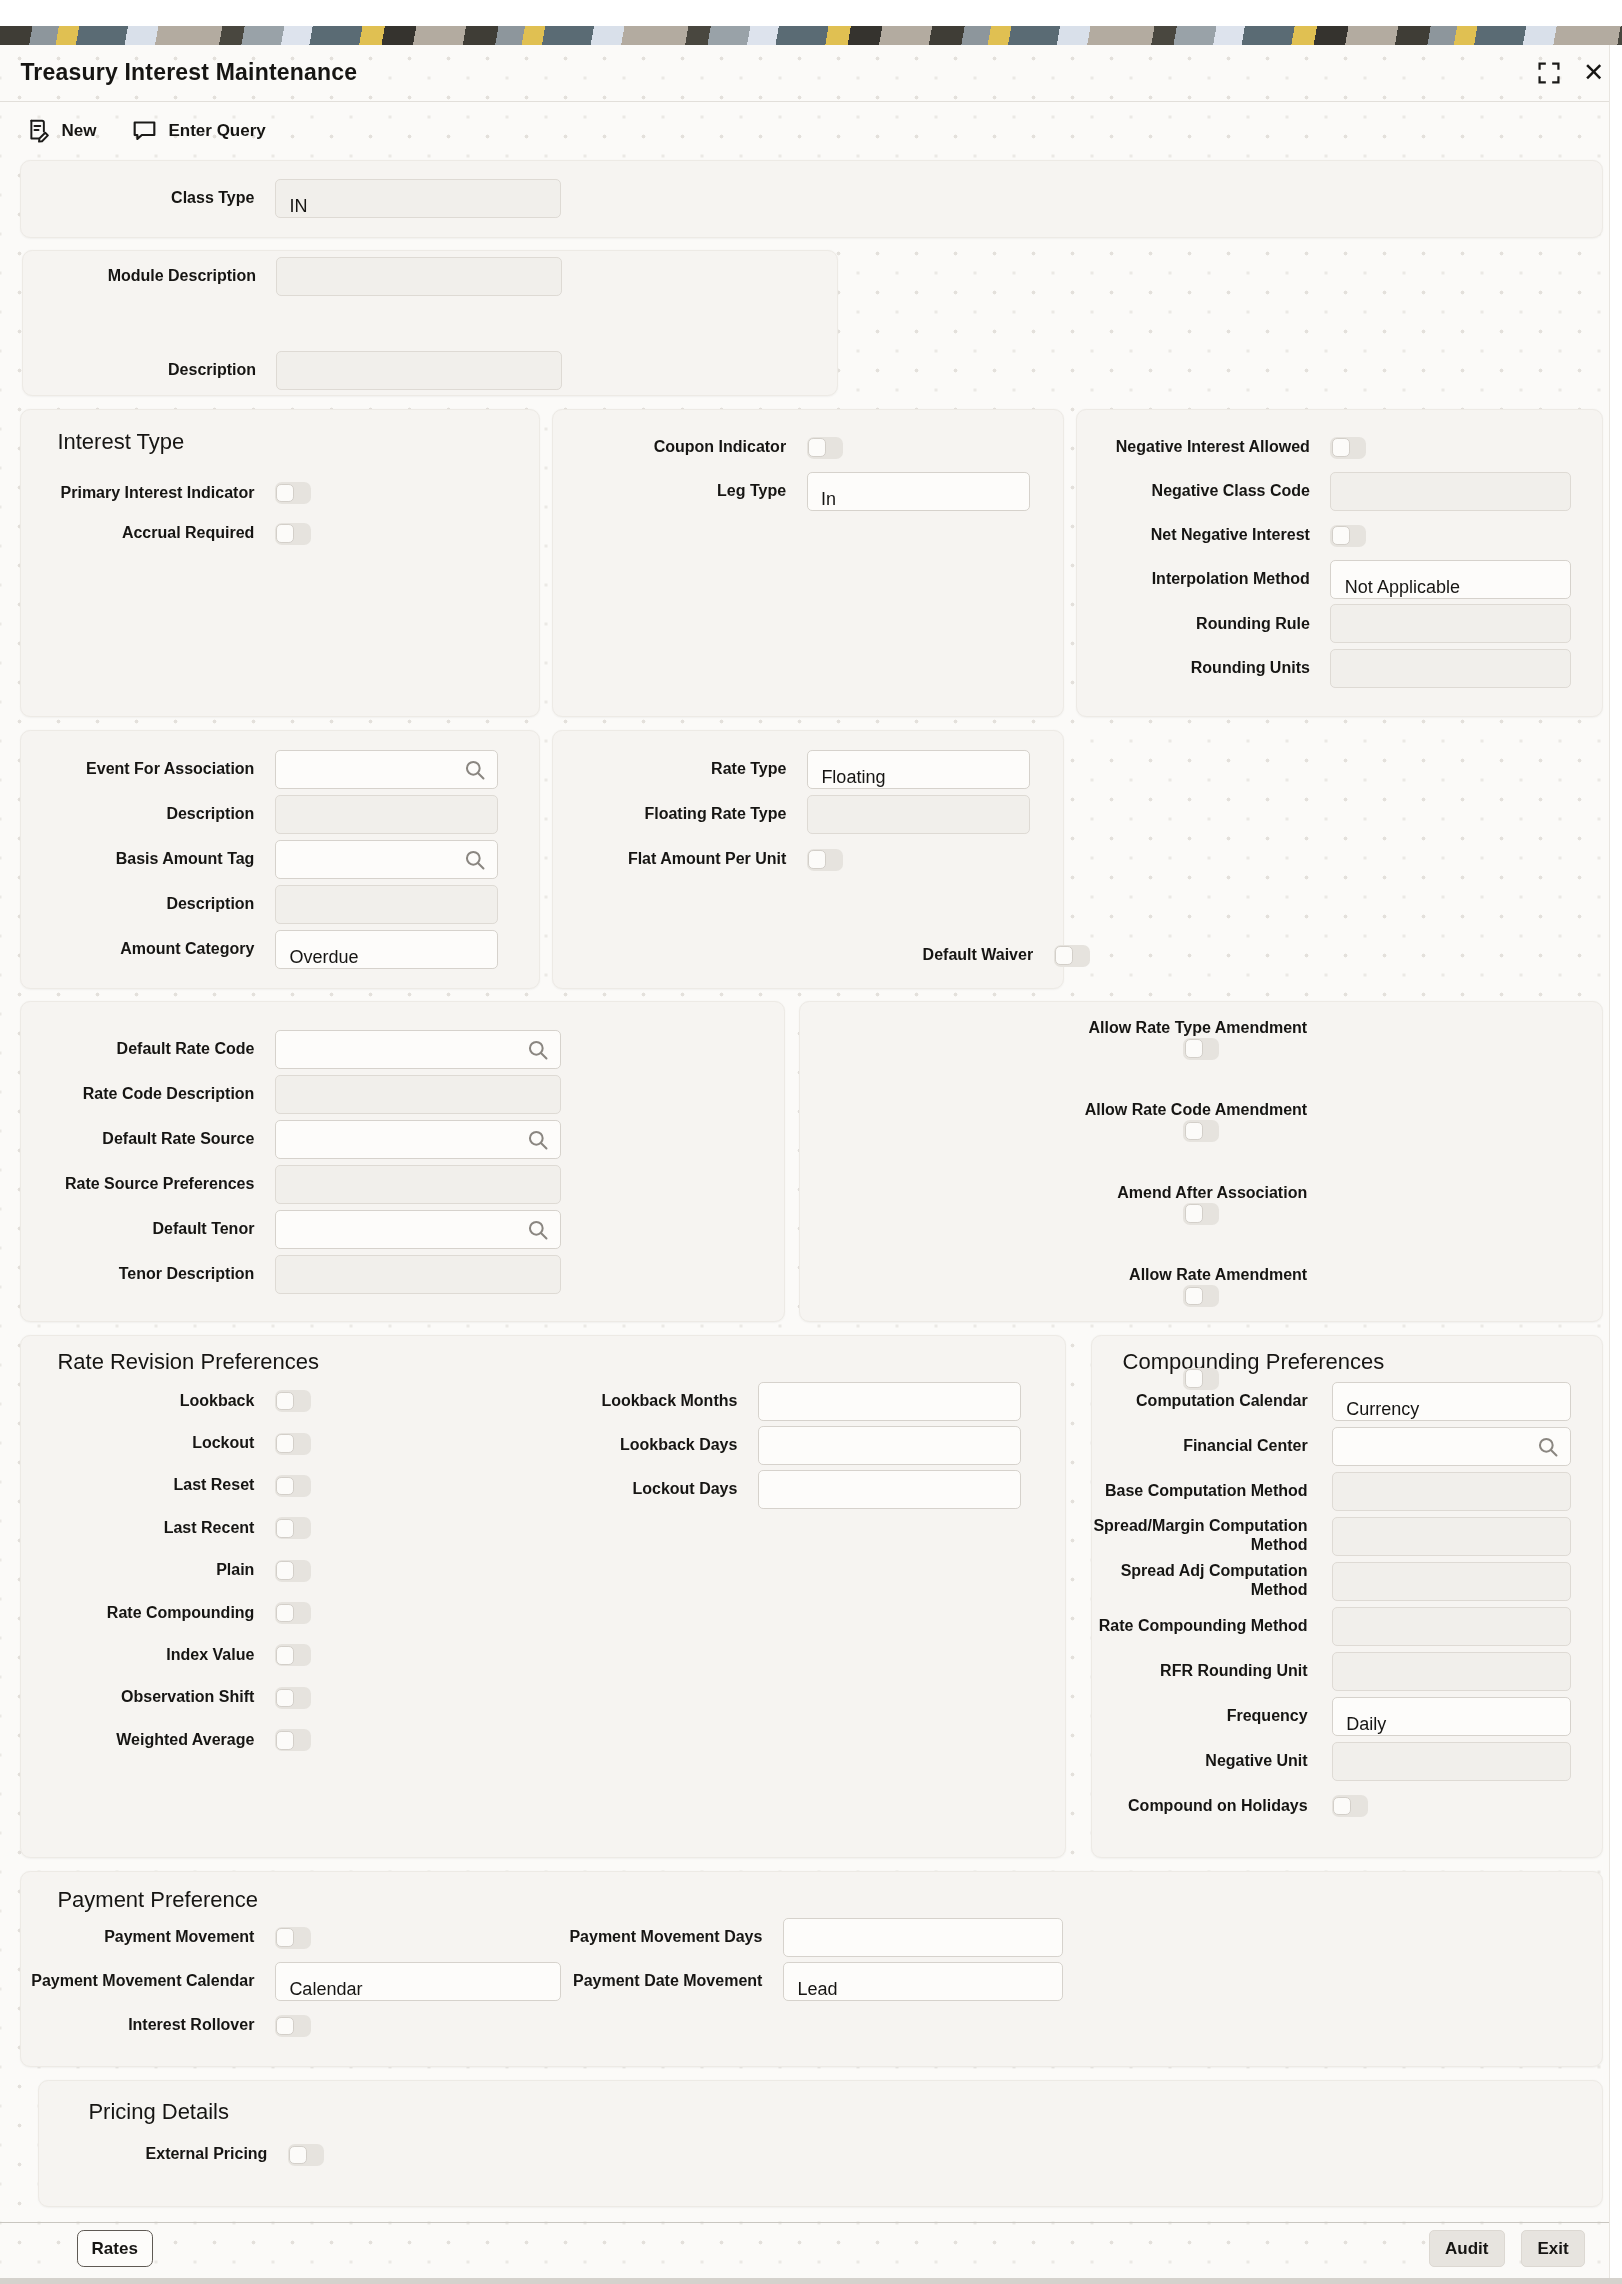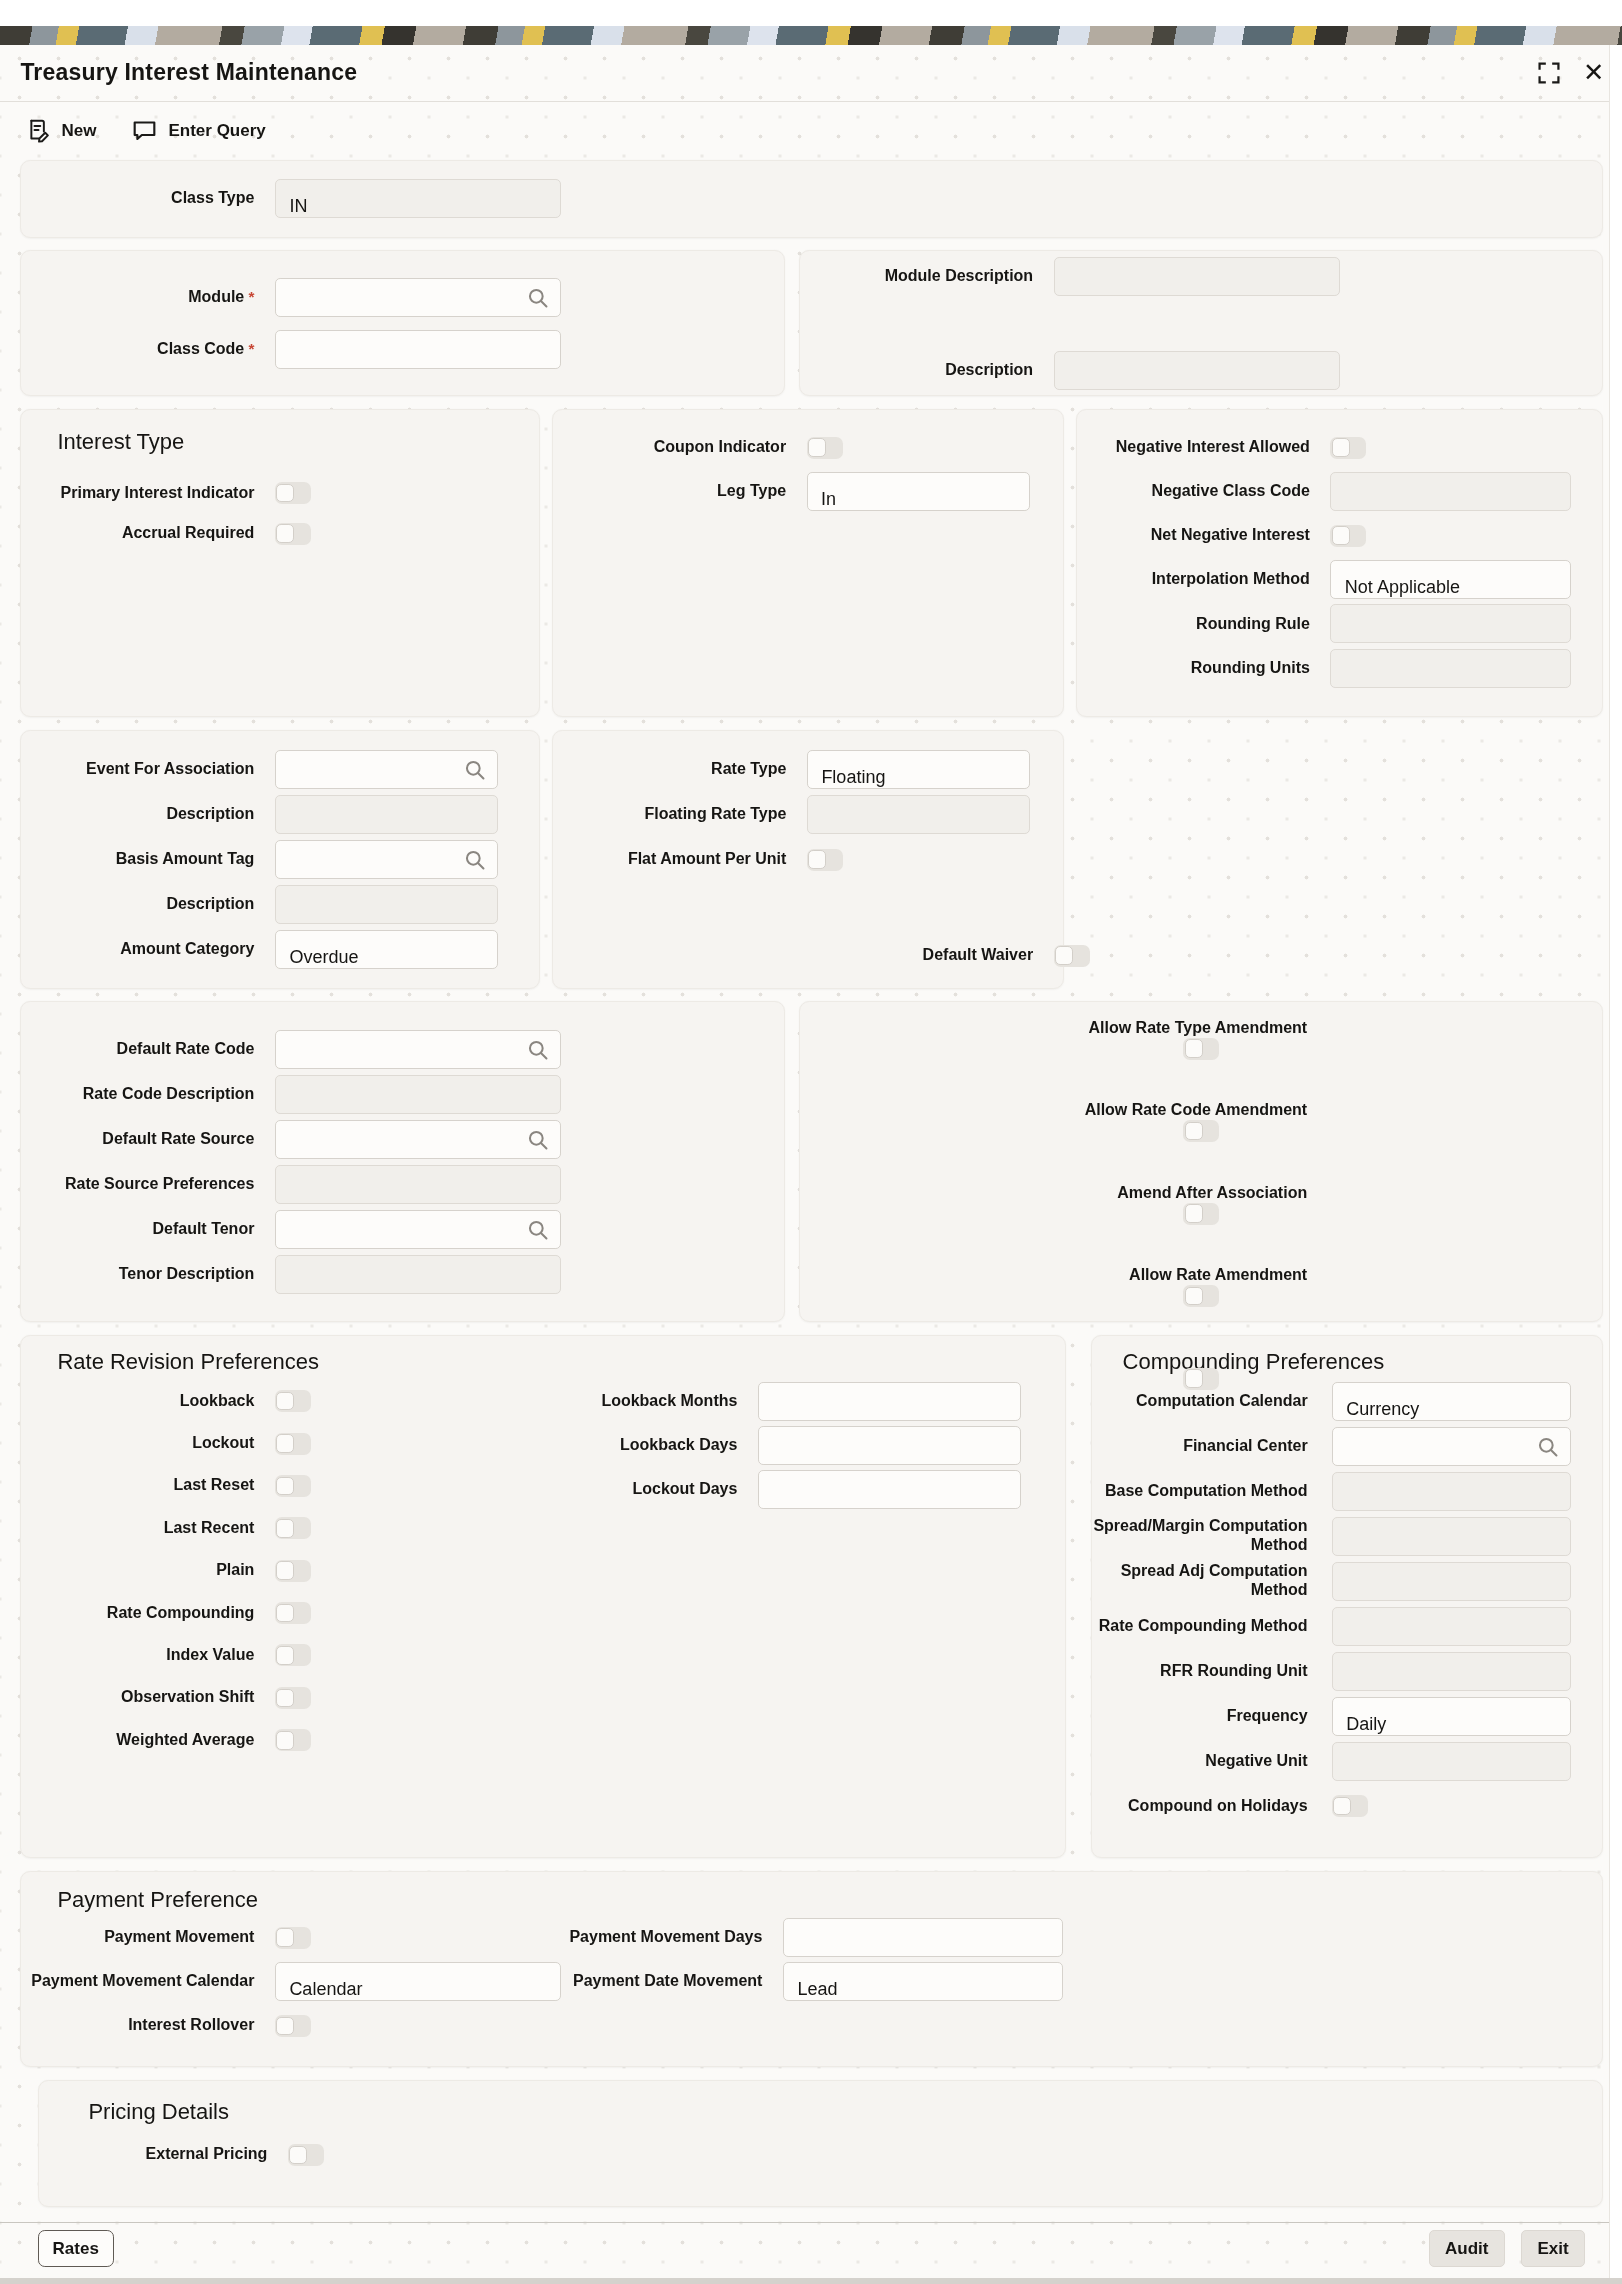--- a/index.html
+++ b/index.html
@@ -74,21 +74,21 @@
   .g7 > .frow + .frow { margin-top:6px; }
   .g3 > .frow + .frow { margin-top:2.5px;flex-direction:column; }
   .g16 > .frow + .frow { margin-top:13.6px; }
   .card-l { width:520px; } .card-m { width:512px; } .card-r { width:527px; }
   .card-wl { width:777px; } .card-wr { width:816px;gap:41px; }
   .card-rrp { width:1046px; } .card-cmp { width:512px; margin-left:auto; }
   .card-cmp .lbl { width:216px; margin-right:24px; }
   .in-title { padding:18.7px 0 0 36px; }
   .footer { margin-top:15.3px; border-top:0.8px solid #c9c6c0; height:53px;
             display:flex; align-items:center; padding:0 38px 0 38px; }
-  .btn { font-family:inherit; font-size:17px; font-weight:700; color:#161513; cursor:pointer; }
+  .btn { font-family:inherit; font-size:17px; font-weight:700; color:#161513; cursor:pointer;margin-left:39px; }
   .btn-rates { background:#fdfcfa; border:1.7px solid #5f5a54; border-radius:6.8px; height:37px; padding:0 13.6px; }
   .btn-gray { background:#e7e4df; border:0.8px solid #dcd8d2; border-radius:5.1px; height:37px; padding:0 15.3px; }
   .btn-exit { margin-left:12.7px; }
   .bottomstrip { height:6px; background:#d5d2cd; position:absolute; left:0; right:0; bottom:0; }
   .scrolltrack { position:absolute; top:45px; right:0; width:14.4px; bottom:6px;
                  background:#ffffff; border-left:0.8px solid #e8e5e0; }
   svg.icon { display:block; }
 </style>
 </head>
 <body>
@@ -155,37 +155,20 @@
       <div class="frow" style="width:100%">
         <span class="lbl">Class Type</span>
         <div class="fld dis w336">
           <span>IN</span>
         </div>
       </div>
     </div>
   </div>
 
   <div class="rowband h2">
-    <div class="card card-wl col pad-center g16">
-      <div class="frow">
-        <span class="lbl"><span>Module</span><span class="req">*</span></span>
-        <div class="fld w336">
-          <span></span>
-          <svg class="mag icon" width="22" height="22" viewBox="0 0 26 26">
-              <use href="#def-mag"></use>
-            </svg>
-        </div>
-      </div>
-      <div class="frow">
-        <span class="lbl"><span>Class Code</span><span class="req">*</span></span>
-        <div class="fld w336">
-            <span></span>
-          </div>
-      </div>
-    </div>
     <div class="card card-wr col pad-center g16" style="margin-left:1.7px">
       <div class="frow">
         <span class="lbl">Module Description</span>
         <div class="fld dis w336">
             <span></span>
           </div>
       </div>
       <div class="frow">
         <span class="lbl">Description</span>
         <div class="fld dis w336">

